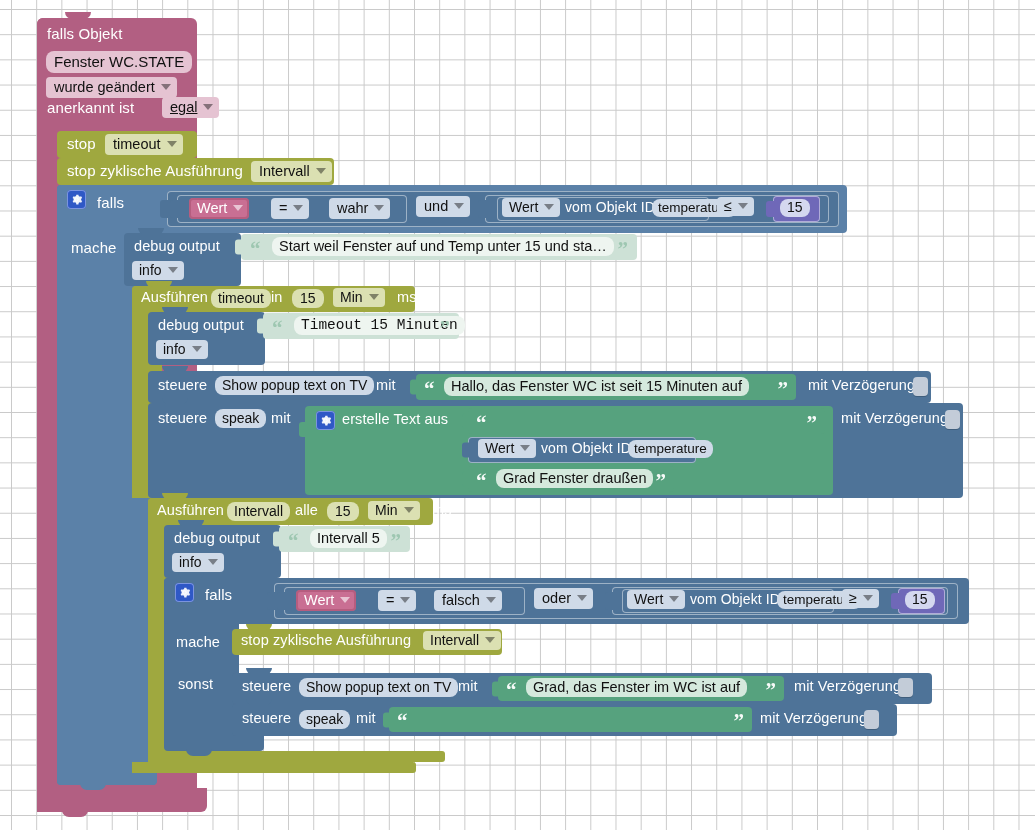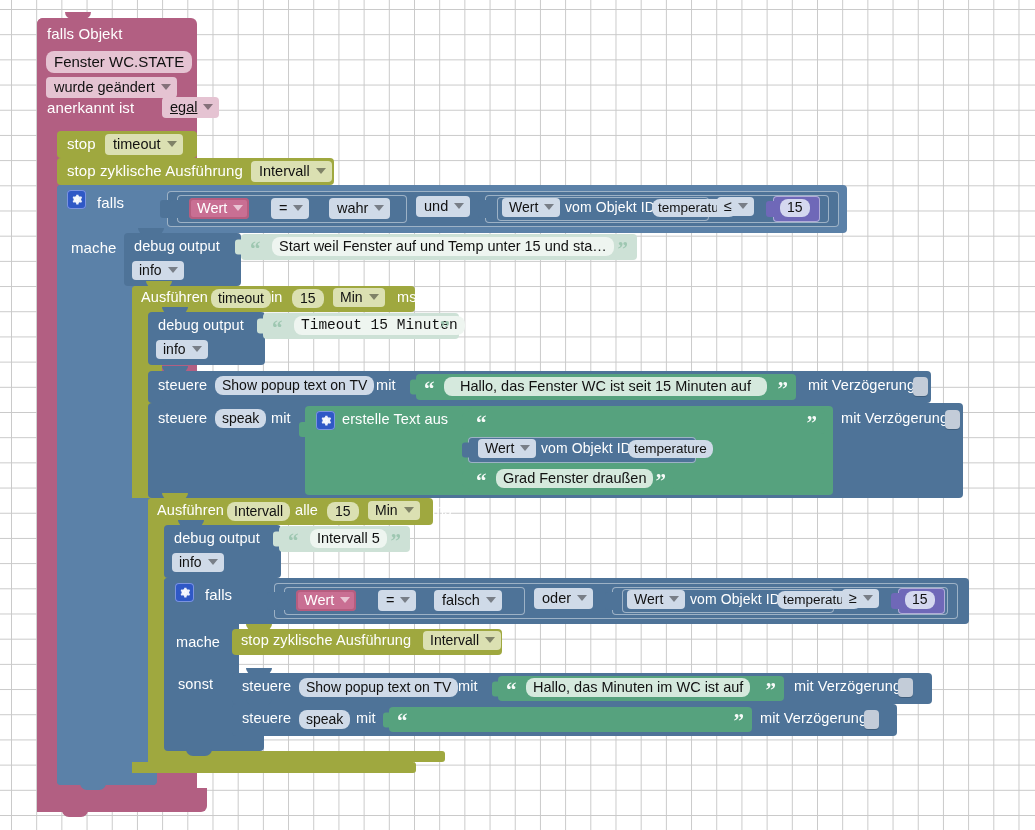--- a/index.html
+++ b/index.html
@@ -226,21 +226,21 @@
   </div>
 
   <div class="blk c-blue-d" style="left:148px;top:371px;width:783px;height:32px;border-radius:4px;">
     <div class="bump c-blue-d" style="left:14px;top:-5px;height:6px;"></div>
     <div class="lbl" style="position:absolute;left:10px;top:6px;font-size:14.5px;">steuere</div>
     <div class="field tint-blue" style="position:absolute;left:67px;top:5px;font-size:14px;padding:1px 7px 2px;">Show popup text on TV</div>
     <div class="lbl" style="position:absolute;left:228px;top:6px;font-size:14.5px;">mit</div>
     <div class="blk c-green" style="left:268px;top:3px;width:380px;height:26px;border-radius:4px;">
       <div class="tab c-green" style="left:-6px;height:15px;"></div>
       <span class="q" style="position:absolute;left:8px;top:15px;">“</span>
-      <div class="field tint-green" style="position:absolute;left:28px;top:3px;font-size:14.5px;padding:1px 16px 2px;">Hallo, das Fenster WC ist seit 15 Minuten auf</div>
+      <div class="field tint-green" style="position:absolute;left:28px;top:3px;font-size:14.5px;padding:1px 7px 2px;">Hallo, das Fenster WC ist seit 15 Minuten auf</div>
       <span class="q" style="position:absolute;right:8px;top:15px;">”</span>
     </div>
     <div class="lbl" style="position:absolute;left:660px;top:6px;font-size:14.5px;">mit Verzögerung</div>
     <div class="cbx" style="position:absolute;left:765px;top:6px;"></div>
   </div>
 
   <div class="blk c-blue-d" style="left:148px;top:403px;width:815px;height:95px;border-radius:4px;">
     <div class="bump c-blue-d" style="left:14px;top:-5px;height:6px;"></div>
     <div class="lbl" style="position:absolute;left:10px;top:7px;font-size:14.5px;">steuere</div>
     <div class="field tint-blue" style="position:absolute;left:67px;top:6px;font-size:14px;padding:1px 7px 2px;">speak</div>
@@ -390,21 +390,21 @@
   <div class="lbl" style="position:absolute;left:178px;top:676px;font-size:14.5px;">sonst</div>
 
   <div class="blk c-blue-d" style="left:232px;top:673px;width:700px;height:31px;border-radius:4px;">
     <div class="bump c-blue-d" style="left:14px;top:-5px;height:6px;"></div>
     <div class="lbl" style="position:absolute;left:10px;top:5px;font-size:14.5px;">steuere</div>
     <div class="field tint-blue" style="position:absolute;left:67px;top:5px;font-size:14px;padding:1px 7px 2px;">Show popup text on TV</div>
     <div class="lbl" style="position:absolute;left:226px;top:5px;font-size:14.5px;">mit</div>
     <div class="blk c-green" style="left:266px;top:3px;width:286px;height:25px;border-radius:4px;">
       <div class="tab c-green" style="left:-6px;height:15px;"></div>
       <span class="q" style="position:absolute;left:8px;top:14px;">“</span>
-      <div class="field tint-green" style="position:absolute;left:28px;top:2px;font-size:14.5px;padding:1px 7px 2px;">Hallo, das Minuten im WC ist auf</div>
+      <div class="field tint-green" style="position:absolute;left:28px;top:2px;font-size:14.5px;padding:1px 7px 2px;">Grad, das Fenster im WC ist auf</div>
       <span class="q" style="position:absolute;right:8px;top:14px;">”</span>
     </div>
     <div class="lbl" style="position:absolute;left:562px;top:5px;font-size:14.5px;">mit Verzögerung</div>
     <div class="cbx" style="position:absolute;left:666px;top:5px;"></div>
   </div>
 
   <div class="blk c-blue-d" style="left:232px;top:704px;width:665px;height:32px;border-radius:4px;">
     <div class="bump c-blue-d" style="left:14px;top:-5px;height:6px;"></div>
     <div class="lbl" style="position:absolute;left:10px;top:6px;font-size:14.5px;">steuere</div>
     <div class="field tint-blue" style="position:absolute;left:67px;top:6px;font-size:14px;padding:1px 7px 2px;">speak</div>

